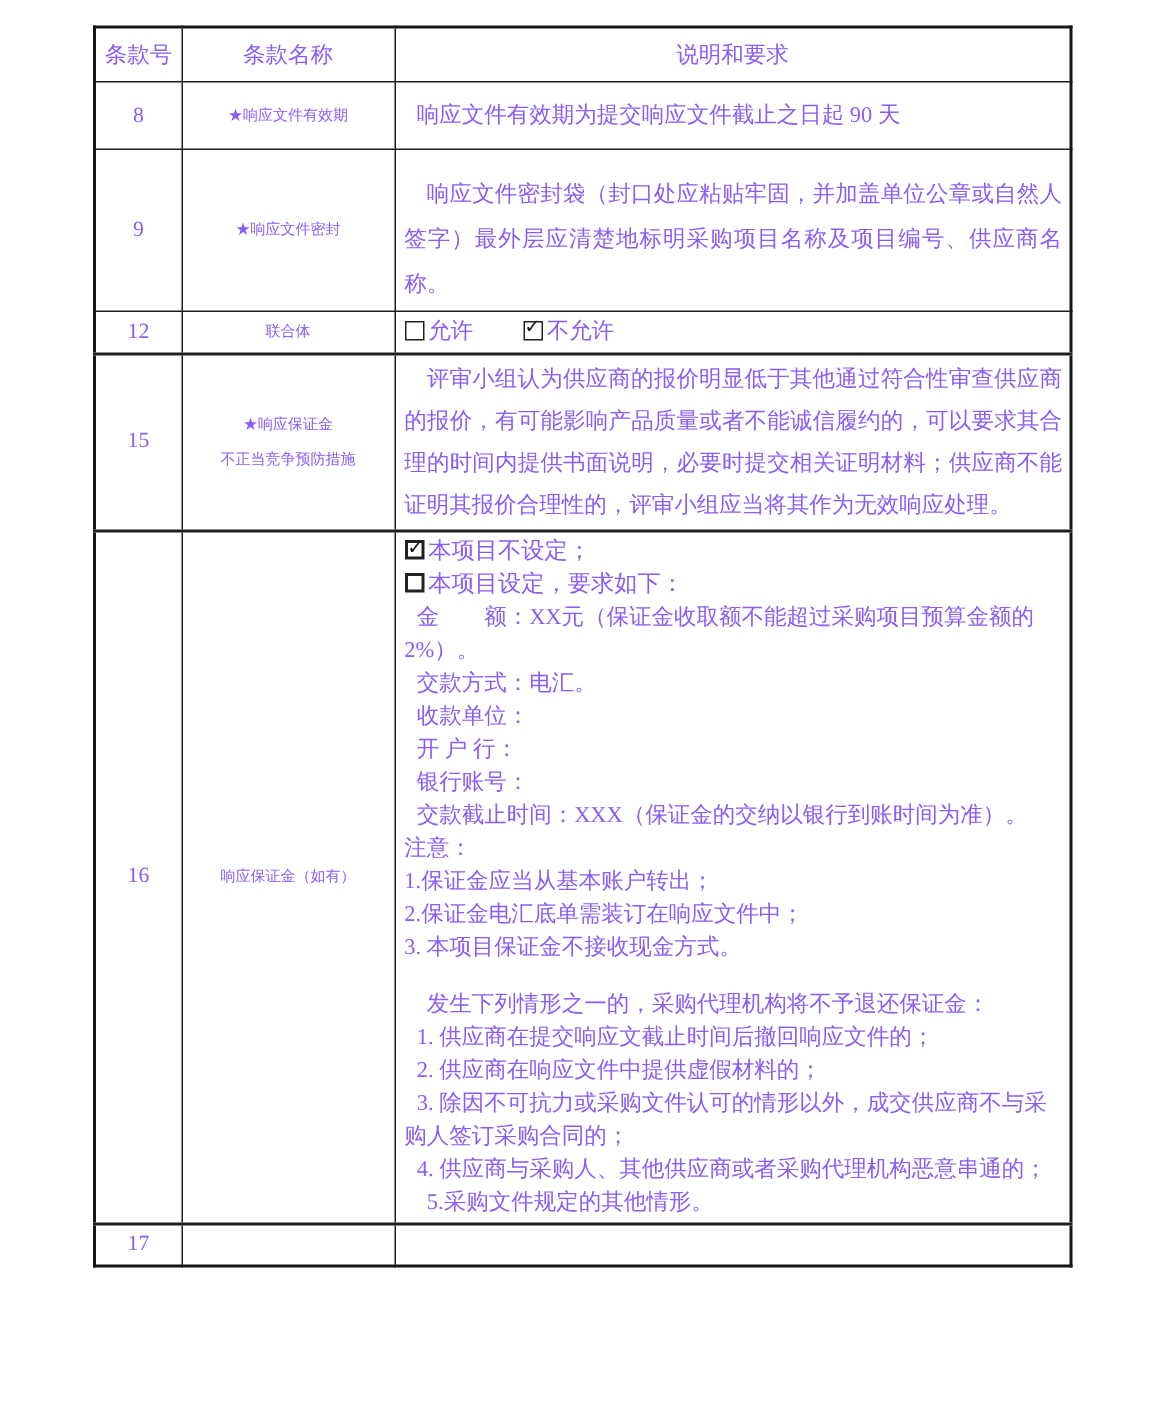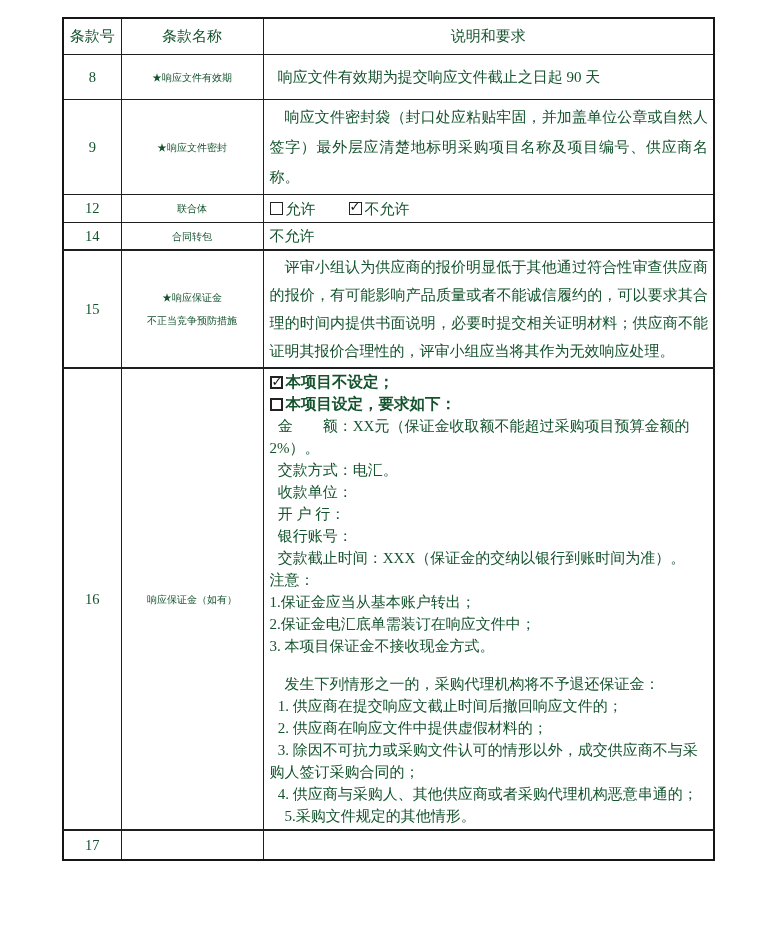--- a/index.html
+++ b/index.html
@@ -1,18 +1,18 @@
 <!DOCTYPE html>
 <html><head>
 <meta charset="utf-8">
 <style>
   html,body{margin:0;padding:0;background:#ffffff;}
   .page{
     width:780px;height:940px;background:#fff;overflow:hidden;position:relative;
-    font-family:"Liberation Serif","DejaVu Serif",serif;color:#14532d;
+    font-family:"Liberation Serif","DejaVu Serif",serif;color:#8b5cf6;
   }
   table.clauses{
     border-collapse:collapse;position:absolute;left:62px;top:17px;width:651px;
     table-layout:fixed;border:2px solid #161616;
   }
   col.c-no{width:58px;} col.c-name{width:142px;} col.c-desc{width:451px;}
   th,td{border:1px solid #1f1f1f;padding:0;vertical-align:middle;}
   thead th{font-weight:normal;font-size:15px;height:35px;text-align:center;}
   td.no{text-align:center;font-size:14.5px;}
   td.name{text-align:center;font-size:10px;line-height:23px;padding:0 2px;}
@@ -30,35 +30,35 @@
   tbody tr:nth-child(8){height:137px;}
   tbody tr:nth-child(9){height:435px;}
   tbody tr:nth-child(10){height:60px;}
   tbody tr:nth-child(9) td.desc, tbody tr:nth-child(10) td.desc{vertical-align:top;padding-top:4px;}
   .line{line-height:22px;}
   .ti-05{text-indent:.55em;}
   .ti-1{text-indent:1em;}
   .center{text-align:center;}
   .gap{margin-top:16px;}
   .para{text-align:justify;text-indent:1em;}
-  .row-9 .para{line-height:30px;}
+  .row-9 .para{line-height:30px;margin-top:13px;}
   .row-15 .para{line-height:28px;}
   
   .check-item{white-space:nowrap;}
   .check-item + .check-item{margin-left:2.2em;}
   .cb{
     display:inline-block;width:13px;height:13px;border:1.5px solid #222;
     box-sizing:border-box;margin-right:3px;vertical-align:-1.5px;position:relative;
     background:#fff;
   }
   .cb.checked::after{
     content:"✓";position:absolute;left:0px;top:-3px;font-size:13px;line-height:13px;
     font-weight:bold;font-family:"DejaVu Sans","Liberation Sans",sans-serif;color:#111;
   }
-  .bold-line{font-weight:bold;font-size:15.5px;}
+  .bold-line{font-weight:normal;font-size:15.5px;}
   .bold-line .cb{border-width:2px;}
 </style>
 </head>
 <body>
 
 <div class="page">
   <table class="clauses">
     <colgroup>
       <col class="c-no">
         <col class="c-name">
@@ -90,29 +90,20 @@
             <div class="line para">响应文件密封袋（封口处应粘贴牢固，并加盖单位公章或自然人签字）最外层应清楚地标明采购项目名称及项目编号、供应商名称。</div>
           </td>
         </tr>
         <tr class="row-12">
           <td class="no">12</td>
           <td class="name">
             <div>联合体</div>
           </td>
           <td class="desc">
             <div class="line checkline"><span class="check-item"><span class="cb"></span><span>允许</span></span><span class="check-item"><span class="cb checked"></span><span>不允许</span></span></div>
-          </td>
-        </tr>
-        <tr class="row-14">
-          <td class="no">14</td>
-          <td class="name">
-            <div>合同转包</div>
-          </td>
-          <td class="desc">
-            <div class="line">不允许</div>
           </td>
         </tr>
         <tr class="row-15 bt2">
           <td class="no">15</td>
           <td class="name">
             <div>★响应保证金</div>
             <div>不正当竞争预防措施</div>
           </td>
           <td class="desc">
             <div class="line para">评审小组认为供应商的报价明显低于其他通过符合性审查供应商的报价，有可能影响产品质量或者不能诚信履约的，可以要求其合理的时间内提供书面说明，必要时提交相关证明材料；供应商不能证明其报价合理性的，评审小组应当将其作为无效响应处理。</div>

